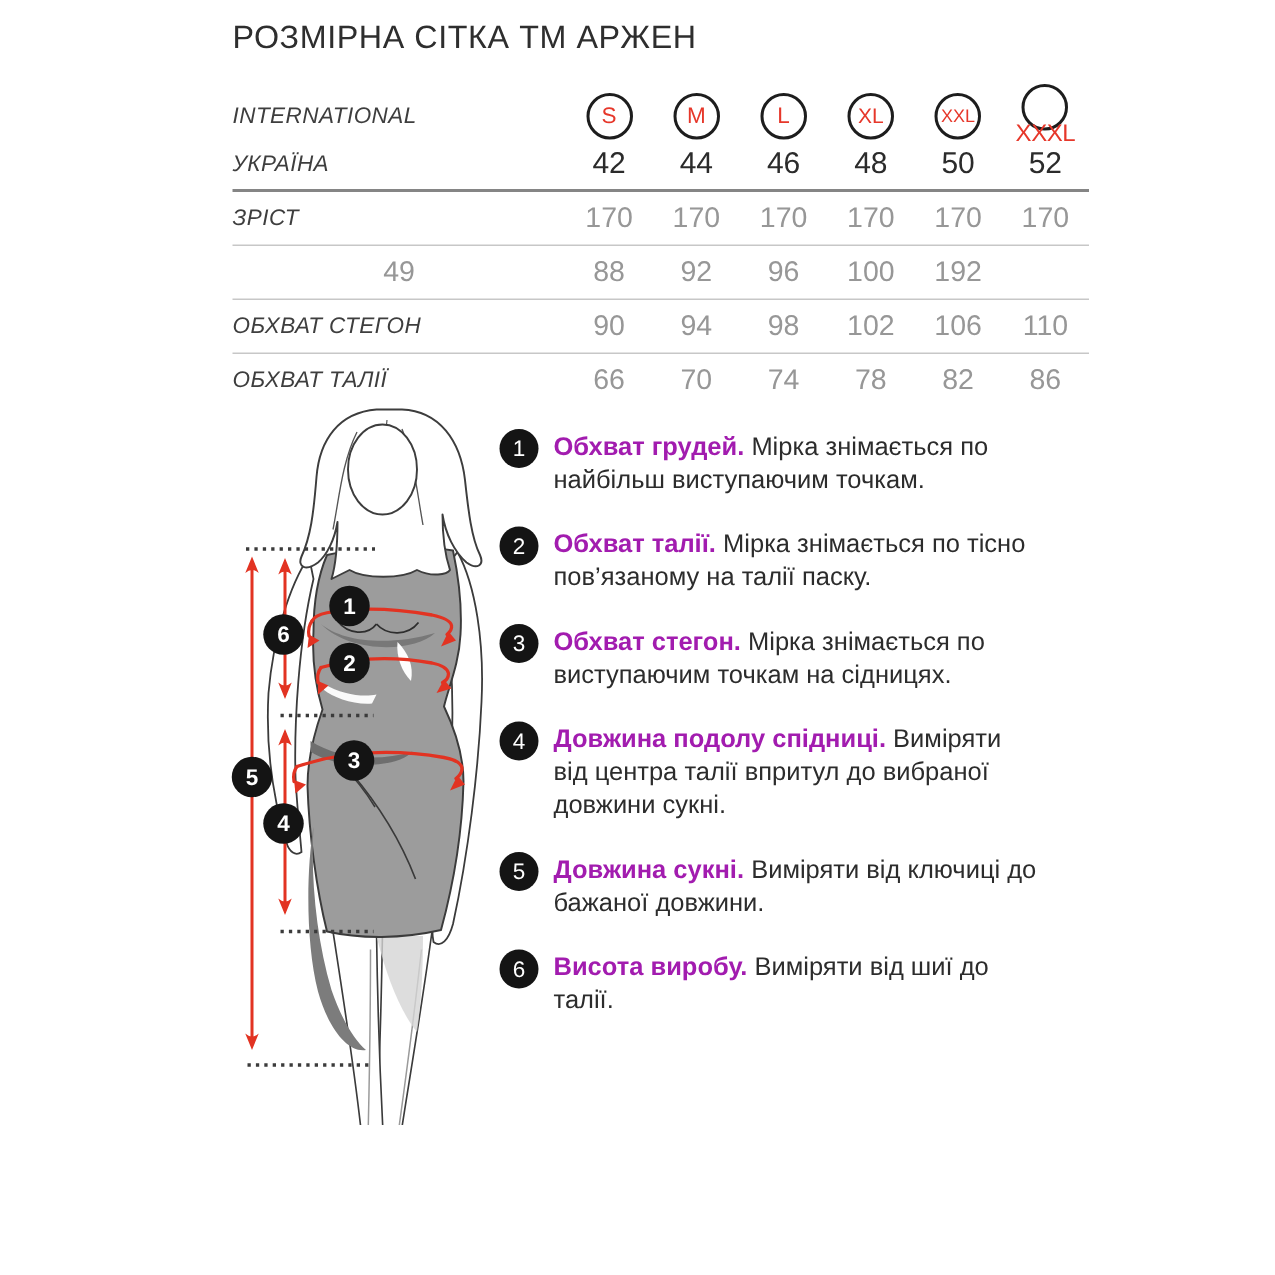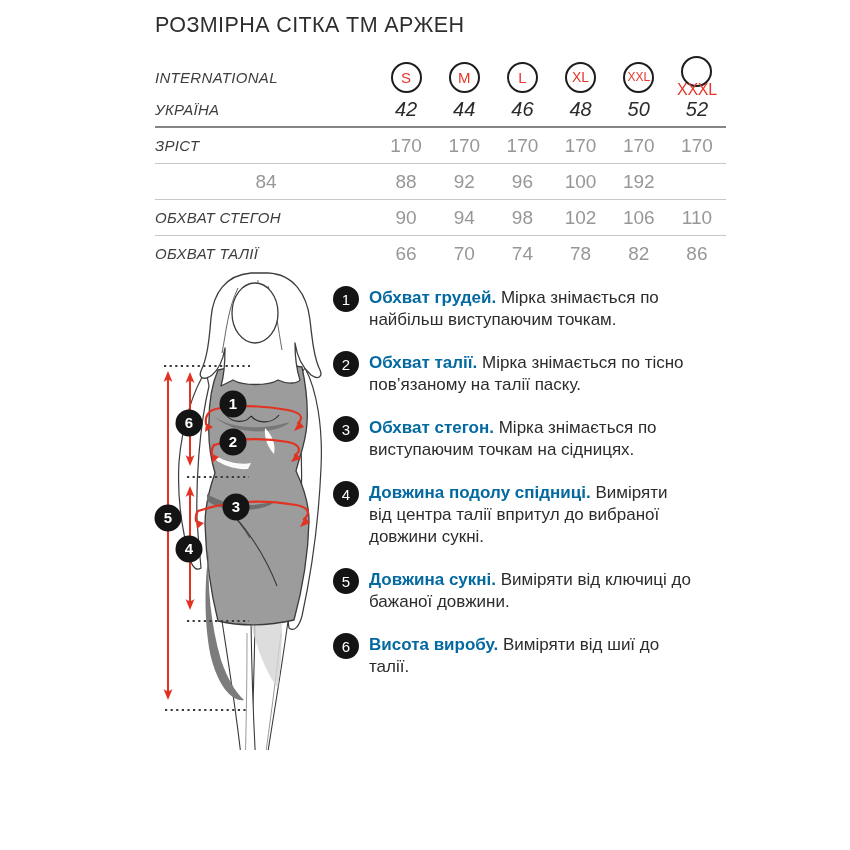--- a/index.html
+++ b/index.html
@@ -8,37 +8,37 @@
   .title{position:absolute;left:155px;top:13px;font-size:21.5px;font-weight:400;
          color:#2e2e2e;letter-spacing:.4px;margin:0;}
   
   .table{position:absolute;left:155px;top:56px;width:571px;}
   .row{display:grid;grid-template-columns:222px repeat(6,1fr);align-items:center;}
   .r-int{height:36px;}
   .r-ua{height:34px;}
   .r-data{height:35px;}
   .rlabel{font-size:15px;color:#3e3e3e;letter-spacing:.3px;font-style:italic;}
   .cell{text-align:center;}
-  .ua-val{font-size:20px;color:#2b2b2b;font-style:italic;}
+  .ua-val{font-size:20px;color:#2b2b2b;}
   .g-val{font-size:19px;color:#979797;}
   .scircle{display:inline-flex;width:31px;height:31px;border:2px solid #1d1d1d;border-radius:50%;
            align-items:center;justify-content:center;box-sizing:border-box;background:#fff;}
   .stxt{color:#e6372a;font-size:15px;white-space:nowrap;line-height:1;}
   .s-xl .stxt{font-size:14px;}
   .s-xxl .stxt{font-size:12px;}
   .s-xxxl .stxt{font-size:16px;letter-spacing:-.3px;margin-top:36px;}
   .div-strong{border-top:2px solid #858585;height:0;}
   .div-light{border-top:1px solid #c7c7c7;height:0;}
   
   .legend{position:absolute;left:333px;top:287px;width:366px;}
   .litem{display:flex;gap:10px;margin-bottom:21px;align-items:flex-start;}
   .lbadge{flex:0 0 26px;width:26px;height:26px;border-radius:50%;background:#141414;color:#fff;
           display:flex;align-items:center;justify-content:center;font-size:15px;margin-top:-1px;}
   .ltext{margin:0;font-size:17px;line-height:22px;color:#2c2c2c;width:322px;}
-  .ltext b{color:#0369a1;}
+  .ltext b{color:#a21caf;}
   
   .figure{position:absolute;left:148px;top:268px;width:187px;height:582px;}
 </style>
 </head>
 <body>
 
 <div class="page">
 
   <h1 class="title">РОЗМІРНА СІТКА ТМ АРЖЕН</h1>
 
@@ -84,21 +84,21 @@
       <div class="cell g-val">170</div>
       <div class="cell g-val">170</div>
       <div class="cell g-val">170</div>
       <div class="cell g-val">170</div>
       <div class="cell g-val">170</div>
     </div>
 
     <div class="div-light"></div>
 
     <div class="row r-data">
-      <div class="cell g-val">84</div>
+      <div class="cell g-val">49</div>
       <div class="cell g-val">88</div>
       <div class="cell g-val">92</div>
       <div class="cell g-val">96</div>
       <div class="cell g-val">100</div>
       <div class="cell g-val">192</div>
     </div>
 
     <div class="div-light"></div>
 
     <div class="row r-data">

